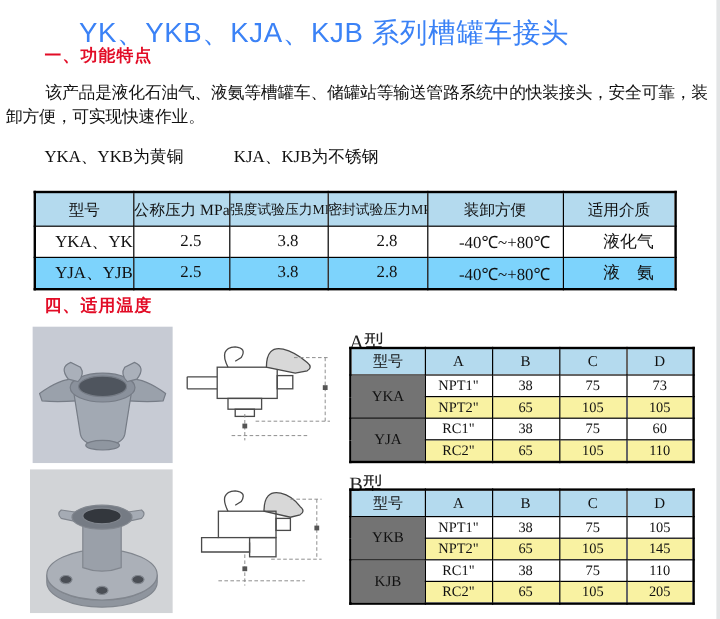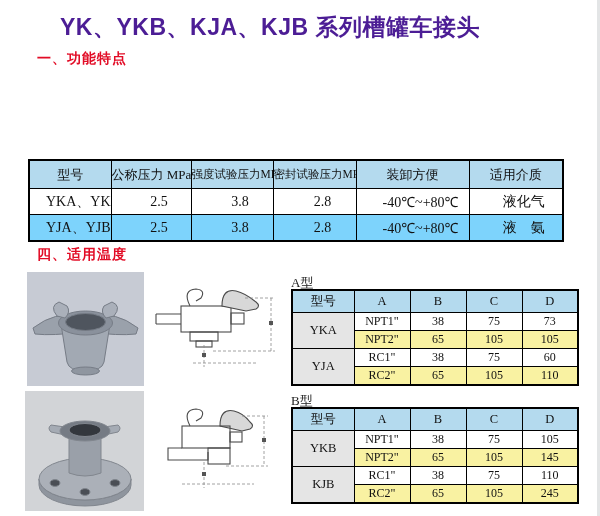--- a/index.html
+++ b/index.html
@@ -3,71 +3,75 @@
 <meta charset="utf-8">
 <style>
   html,body{margin:0;padding:0;background:#f2f2f2;}
   .page{
     position:relative;width:600px;height:516px;background:#ffffff;
     font-family:"Liberation Sans","DejaVu Sans",sans-serif;color:#111;
     overflow:hidden;border-right:3px solid #e3e5e6;box-sizing:border-box;
   }
   .title{
     position:absolute;top:12px;left:0;width:540px;text-align:center;
-    font-size:23px;font-weight:bold;letter-spacing:0.5px;color:#4c1d95;
+    font-size:23px;font-weight:normal;letter-spacing:0.5px;color:#3b82f6;
   }
   .sec-heading{
     position:absolute;left:37px;font-size:14px;font-weight:bold;color:#e20c26;
     letter-spacing:1px;
   }
-  .h1{top:50px}.h2{top:105px}.h3{top:138px}.h4{top:246px}
+  .h1{top:38px}.h2{top:105px}.h3{top:138px}.h4{top:246px}
   .para{
     position:absolute;left:5px;top:68px;width:592px;
     font-size:14px;line-height:19.5px;text-indent:2.35em;letter-spacing:-0.2px;color:#111;
   }
   .materials{
     position:absolute;left:37px;top:122px;font-size:14px;color:#111;
     font-family:"Liberation Serif","DejaVu Serif",serif;
   }
   .materials .m2{margin-left:42px;}
   table{border-collapse:collapse;table-layout:fixed;
     font-family:Liberation Serif, serif;}
   .perf-table{position:absolute;left:28px;top:159px;width:534px;border:2px solid #000;}
   .perf-table th,.perf-table td{border:1px solid #000;text-align:center;padding:0;overflow:hidden;white-space:nowrap;}
   .perf-table th{background:#b4daee;font-size:13px;font-weight:normal;height:27px;}
   .perf-table th.small{font-size:11.5px;}
   .perf-table td{font-size:14px;height:25px;background:#ffffff;padding-left:16px;}
   .perf-table tr.yellow td{background:#7dd3fc;}
   .dim-label{
-    position:absolute;left:291px;font-size:13px;color:#222;
+    position:absolute;left:291px;font-size:17px;color:#222;
     font-family:"Liberation Serif","DejaVu Serif",serif;
   }
   .la{top:274px}.lb{top:392px}
   .dim-table{position:absolute;left:291px;width:286px;border:2px solid #000;}
   .ta{top:289px}.tb{top:407px}
   .dim-table th,.dim-table td{border:1px solid #000;text-align:center;padding:0;overflow:hidden;white-space:nowrap;}
   .dim-table th{background:#b4daee;font-size:12.5px;font-weight:normal;height:21px;}
   .dim-table td{font-size:12px;height:17px;background:#ffffff;}
   .dim-table td.yellow{background:#f9f2a2;}
-  .dim-table td.model{background:#e5e5e5;font-size:12.5px;margin-top:12px;}
+  .dim-table td.model{background:#737373;font-size:12.5px;margin-top:12px;}
   .fig{position:absolute;}
   .photo-a{left:27px;top:272px;}
   .draw-a{left:153px;top:283px;}
   .photo-b{left:25px;top:391px;}
   .draw-b{left:162px;top:396px;}
 </style>
 </head>
 <body>
 
 <div class="page">
 
   <div class="title">YK、YKB、KJA、KJB 系列槽罐车接头</div>
 
   <div class="sec-heading h1">一、功能特点</div>
-
+  <div class="para">该产品是液化石油气、液氨等槽罐车、储罐站等输送管路系统中的快装接头，安全可靠，装卸方便，可实现快速作业。</div>
+
+  <div class="materials">
+    <span class="m1">YKA、YKB为黄铜</span><span class="m2">KJA、KJB为不锈钢</span>
+  </div>
 
 
   <table class="perf-table">
     <colgroup>
         <col style="width:82px">
         <col style="width:80px">
         <col style="width:82px">
         <col style="width:83px">
         <col style="width:113px">
         <col style="width:94px">
@@ -257,18 +261,18 @@
       <td class="model" rowspan="2">KJB</td>
       <td>RC1"</td>
       <td>38</td>
       <td>75</td>
       <td>110</td>
     </tr>
     <tr>
       <td class="yellow">RC2"</td>
       <td class="yellow">65</td>
       <td class="yellow">105</td>
-      <td class="yellow">245</td>
+      <td class="yellow">205</td>
     </tr>
   </tbody>
     </table>
 
 </div>
 
 </body></html>

